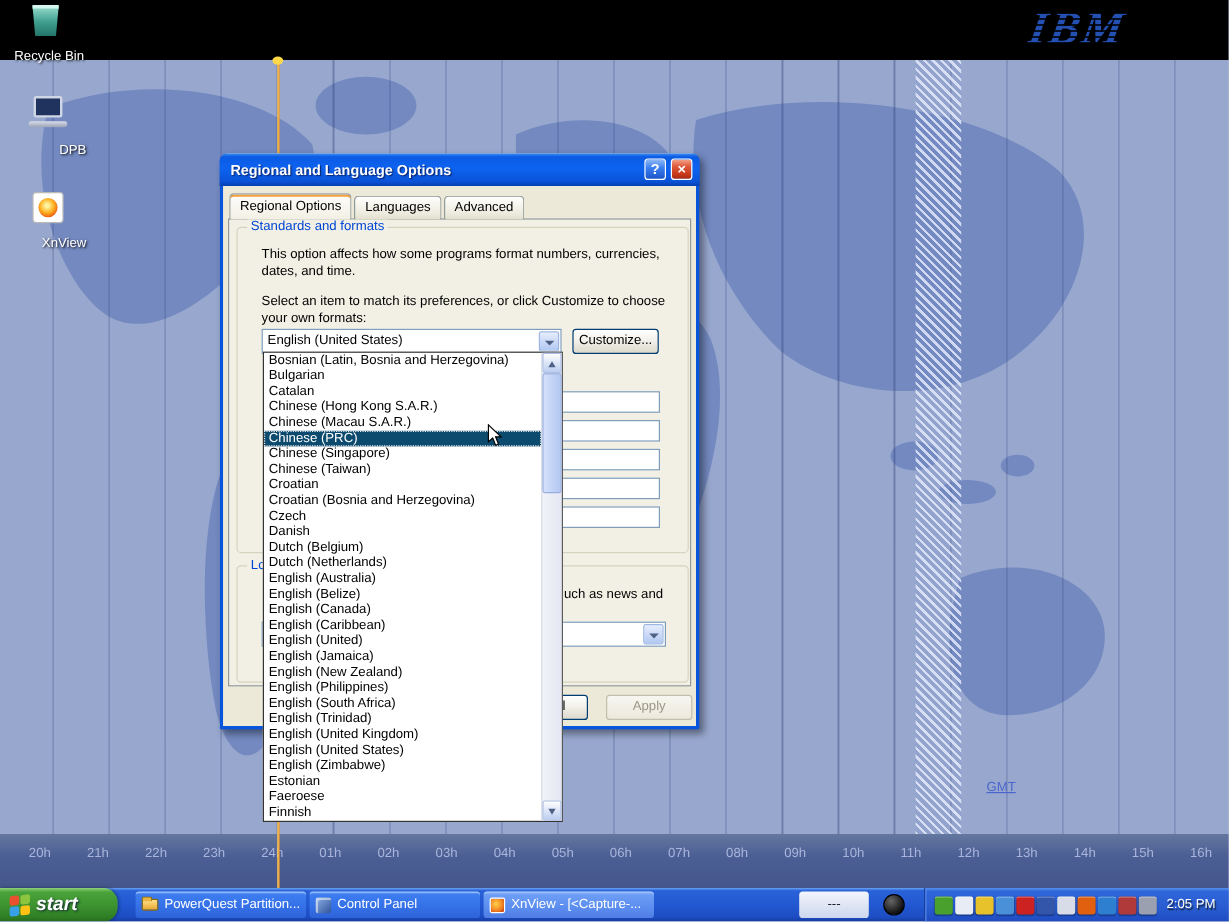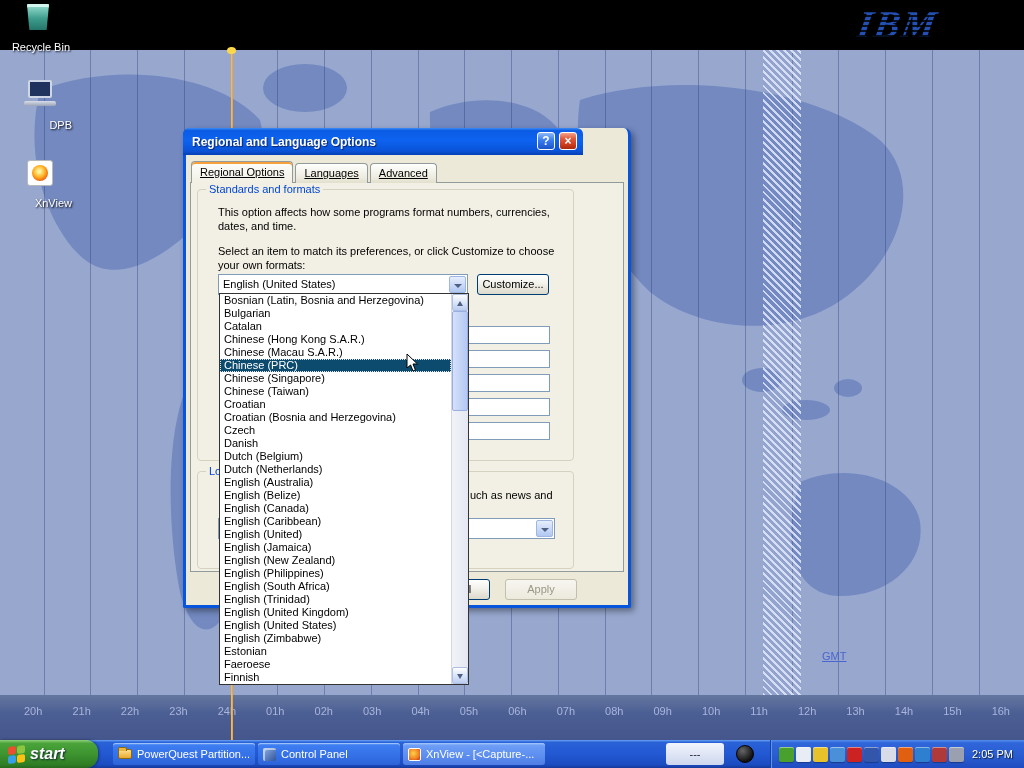--- a/index.html
+++ b/index.html
@@ -34,36 +34,36 @@
   #hatch-column { position:absolute; left:763px; top:0; width:38px; height:645px;
     background:repeating-linear-gradient(45deg, rgba(225,232,250,.85) 0 2px, rgba(120,140,200,.15) 2px 5px); }
   #map-band { position:absolute; left:0; bottom:0; width:1024px; height:45px; background:linear-gradient(180deg,#64779f,#4c5f94 40%,#44568c); }
   #tz-row { position:absolute; left:24px; right:14px; top:10px; display:flex; justify-content:space-between; }
   #tz-row span { color:#a9b5dd; font-size:11px; }
   #gmt-label { position:absolute; left:822px; top:600px; color:#4a66cc; text-decoration:underline; font-size:11px; }
   #orange-line { position:absolute; left:231px; top:50px; width:2px; height:690px; background:linear-gradient(90deg,#f7c35a,#ef9a2c); z-index:5; }
   #orange-dot { position:absolute; left:227px; top:47px; width:9px; height:7px; border-radius:50%; background:#ffd84a; z-index:6; }
 
   
-  #dialog { position:absolute; left:183px; top:128px; width:448px; height:480px; z-index:20;
+  #dialog { position:absolute; left:183px; top:128px; width:400px; height:480px; z-index:20;
     background:#ece9d8; border:3px solid #0855dd; border-top:none; border-radius:7px 7px 2px 2px;
     box-shadow:3px 3px 6px rgba(0,0,0,.4); }
   #titlebar { position:absolute; left:-3px; top:0; width:400px; height:27px; border-radius:6px 6px 0 0;
     background:linear-gradient(180deg,#3b8bf5 0%,#0b5be4 10%,#0d63f0 45%,#0a53d8 85%,#073fb4 100%);
     display:flex; align-items:center; padding-left:9px; }
   #dlg-title { color:#fff; font-weight:bold; font-size:12px; text-shadow:1px 1px 1px #0a246a; }
   .tb-btn { position:absolute; top:4px; width:18px; height:18px; border:1px solid #fff; border-radius:3px;
     color:#fff; font-weight:bold; font-size:12px; text-align:center; line-height:16px; }
   #help-btn { right:28px; background:linear-gradient(180deg,#8db9f3,#3a7df0 45%,#1c55c8); }
   #close-btn { right:6px; background:linear-gradient(180deg,#f3a38a,#e05a3c 35%,#c93a1c 75%,#a82a10); }
 
   #dlg-body { position:absolute; left:0; top:27px; right:0; bottom:0; background:#ece9d8; }
 
   
-  #tabs { position:absolute; left:5px; top:6px; display:flex; z-index:4;text-decoration:underline; }
+  #tabs { position:absolute; left:5px; top:6px; display:flex; z-index:4; }
   .tab { position:relative; top:2px; height:20px; padding:3px 8px 0; margin-right:2px; font-size:11px;
     background:linear-gradient(#fefefd,#eeece0 70%,#e2dfcd); border:1px solid #919b9c; border-bottom:none; border-radius:4px 4px 0 0; }
   .tab.active { top:0; height:22px; padding-top:4px; background:linear-gradient(#fdfdfb,#f2f0e4);
     box-shadow:inset 0 2px 0 #f6a13c; z-index:6; }
   #tab-panel { position:absolute; left:4px; right:4px; top:27px; bottom:33px; background:#f2f0e4;
     border:1px solid #919b9c; z-index:3; }
 
   
   .groupbox { position:absolute; border:1px solid #d5d2bf; border-radius:4px; }
   .legend { position:absolute; left:8px; top:-7px; background:#f2f0e4; padding:0 3px; color:#0046d5; font-size:11px; }

